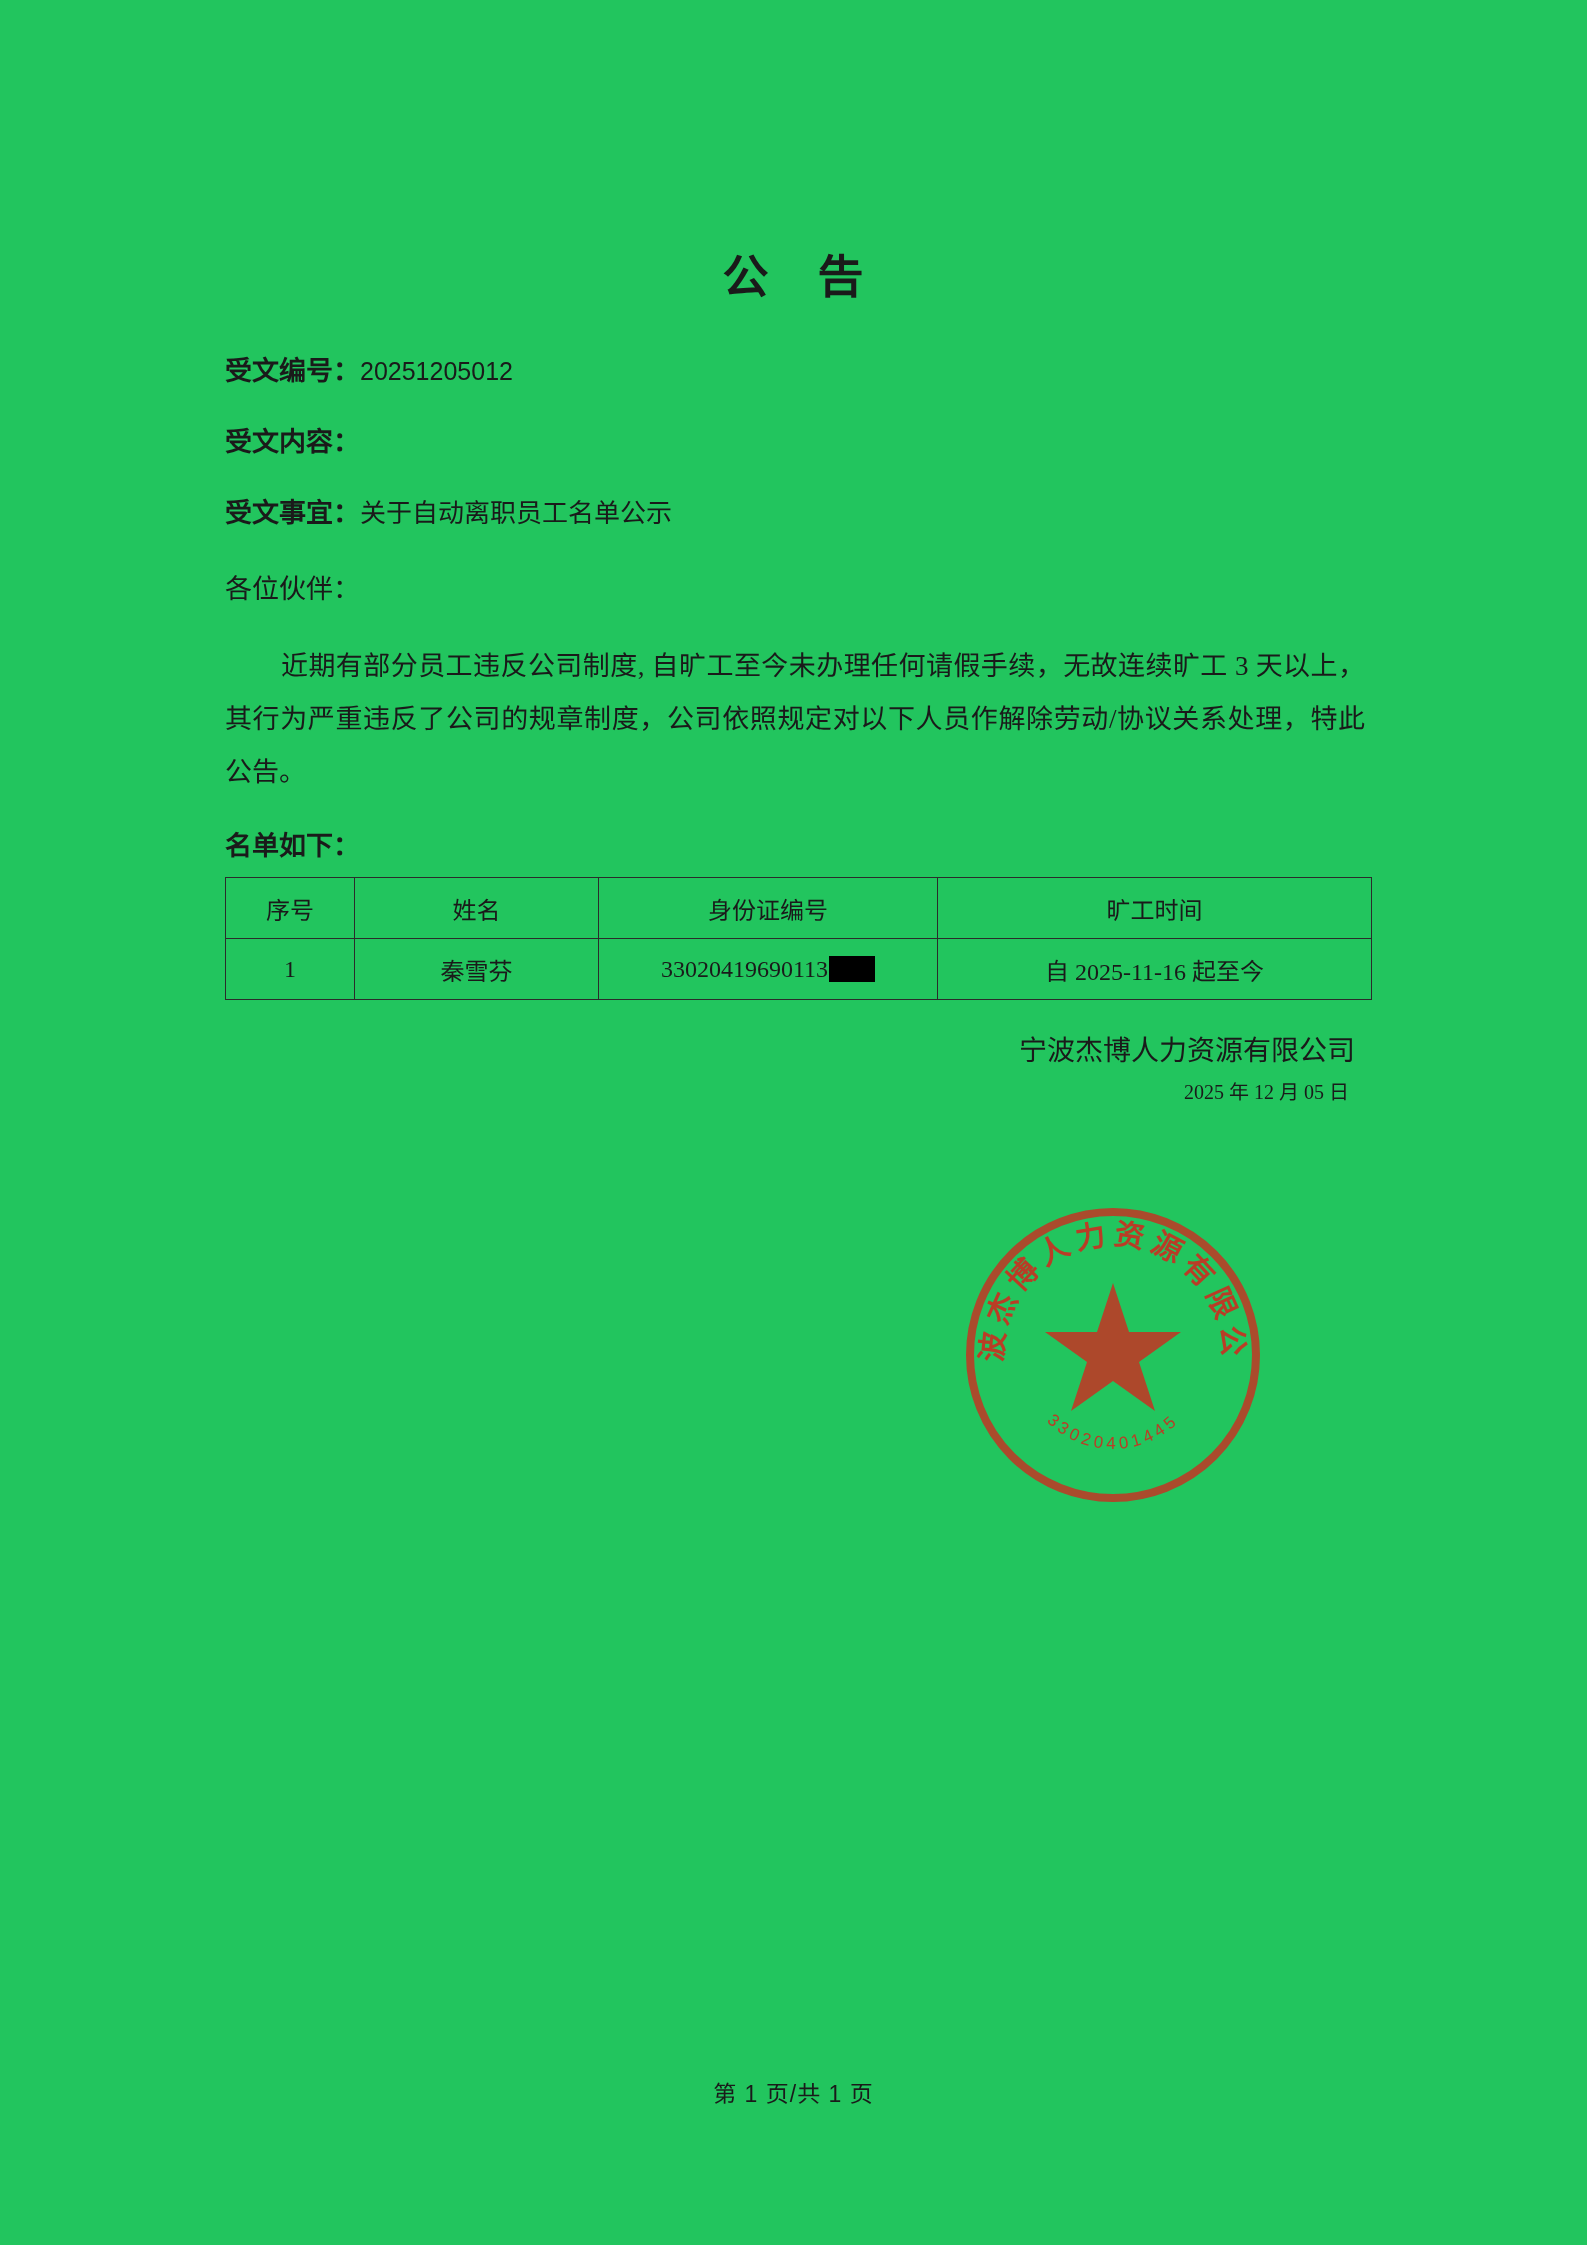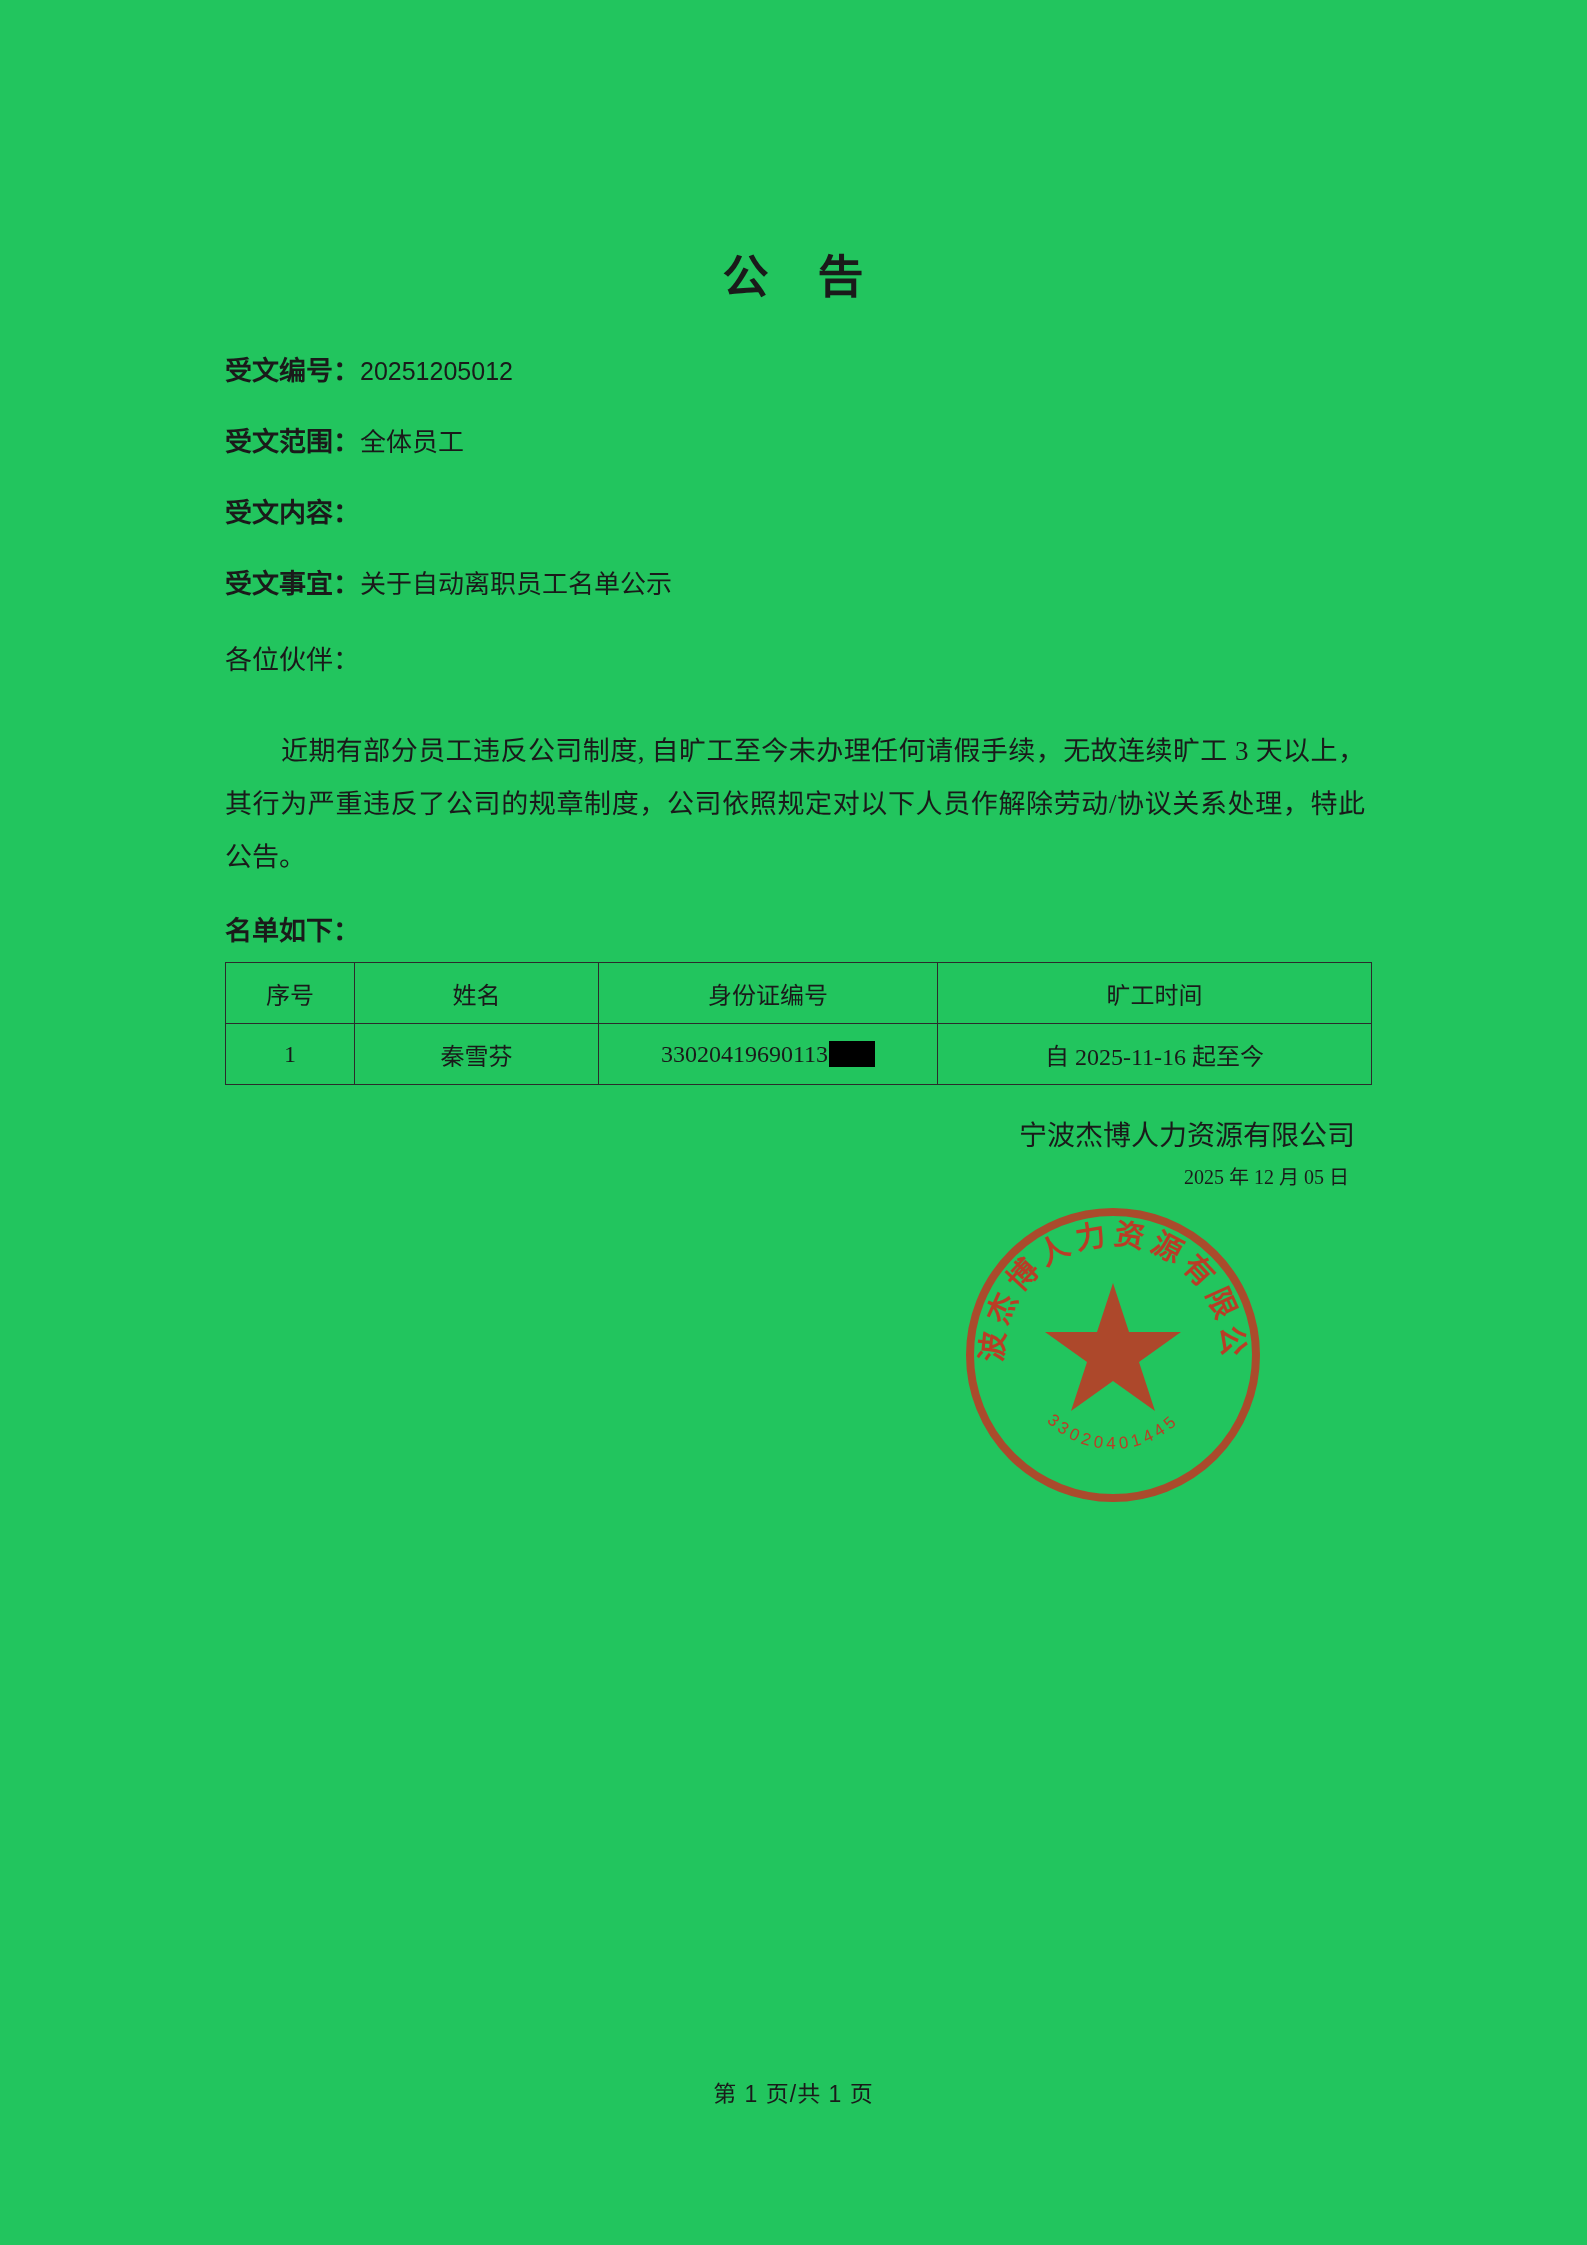--- a/index.html
+++ b/index.html
@@ -51,21 +51,21 @@
   .field-value {
     font-size: 26px;
     font-family: "Liberation Serif", "DejaVu Serif", serif;
   }
   .field-value.mono-num {
     font-family: "Liberation Sans", "DejaVu Sans", sans-serif;
     font-size: 25px;
   }
   .salutation {
     font-size: 27px;
-    margin-bottom: 48px;
+    margin-bottom: 34px;
   }
   .body-para {
     font-size: 27px;
     line-height: 1.95;
     text-align: justify;
     text-justify: inter-character;
     text-indent: 56px;
     margin: 0 0 26px 0;
   }
   .list-label {
@@ -145,23 +145,20 @@
 <div class="page">
 
   <div class="content">
 
     <h1 class="doc-title">公  告</h1>
 
     <div class="field-row">
       <span class="field-label">受文编号：</span><span class="field-value mono-num">20251205012</span>
     </div>
 
-    <div class="field-row">
-      <span class="field-label">受文范围：</span><span class="field-value">全体员工</span>
-    </div>
 
     <div class="field-row">
       <span class="field-label">受文内容：</span><span class="field-value"></span>
     </div>
 
     <div class="field-row">
       <span class="field-label">受文事宜：</span><span class="field-value">关于自动离职员工名单公示</span>
     </div>
 
     <div class="salutation">各位伙伴：</div>

